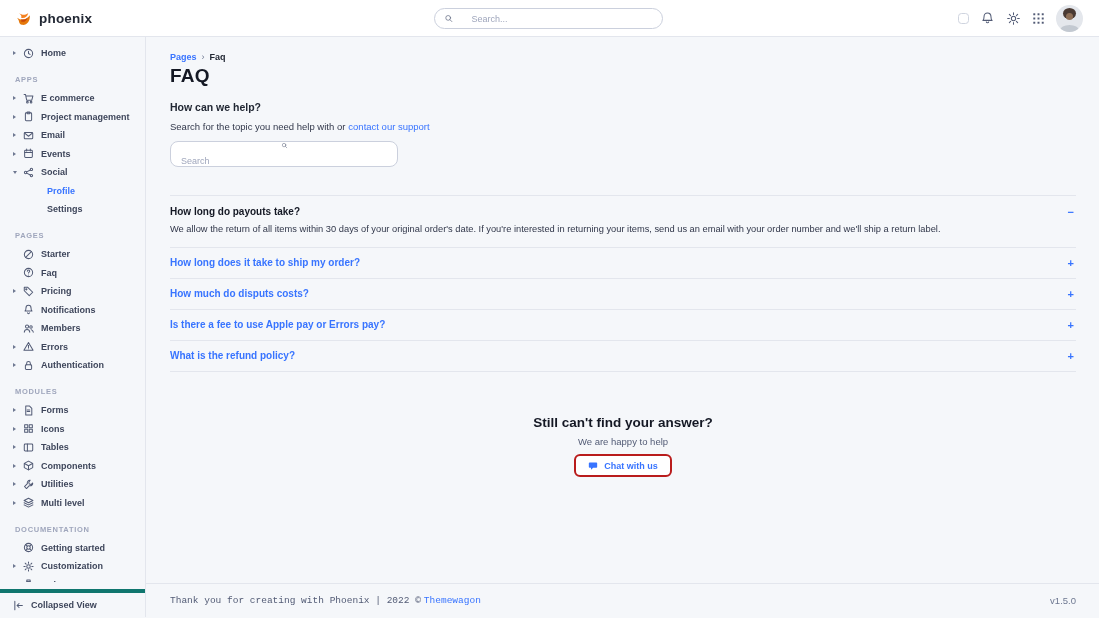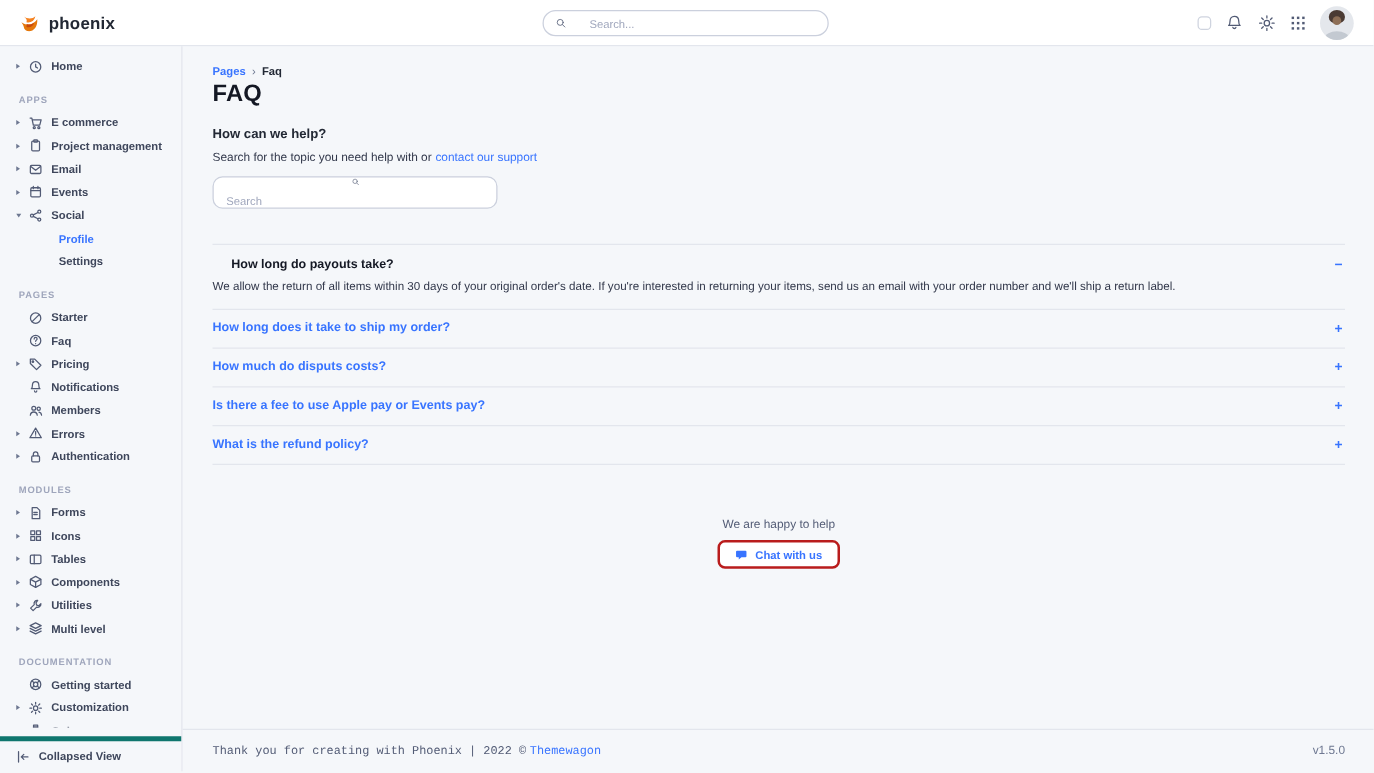--- a/index.html
+++ b/index.html
@@ -55,21 +55,21 @@
   .faq-search input { border:none; outline:none; width:100%; font-size:9px; color:#31374a; background:transparent; font-family:"Liberation Sans", sans-serif; }
   .faq-search input::placeholder { color:#9fa6bc; }
 
   .accordion { margin-top:28px; }
   .acc-item { border-top:1px solid #e3e6ed; cursor:pointer; }
   .acc-item:last-child { border-bottom:1px solid #e3e6ed; }
   .acc-head { display:flex; align-items:center; justify-content:space-between; }
   .acc-item.expanded { padding:9px 0 11px; }
   .acc-item.collapsed { padding:8px 0; }
   .q { font-size:10px; font-weight:700; line-height:14px; }
-  .q.dark { color:#141824;margin-left:15px; }
+  .q.dark { color:#141824; }
   .q.blue { color:#3874ff; }
   .toggle { color:#3874ff; font-weight:700; font-size:11px; line-height:14px; padding-right:2px; cursor:pointer; }
   .answer { margin-top:3px; font-size:9.3px; line-height:14px; color:#31374a; }
 
   .cta { margin-top:42px; text-align:center; }
   .cta h3 { font-size:13.5px; font-weight:800; color:#141824; line-height:17px; }
   .cta p { margin-top:5px; font-size:9.5px; color:#525b75; }
   .chat-btn { margin-top:7px; display:inline-flex; align-items:center; gap:6px; background:#fff; border:2px solid #b91c1c; border-radius:6px; height:23px; padding:0 12px; font-family:"Liberation Sans", sans-serif; font-size:9px; font-weight:700; color:#3874ff; cursor:pointer; }
 
   .main-footer { position:absolute; left:0; right:0; bottom:0; height:34px; border-top:1px solid #e3e6ed; display:flex; align-items:center; justify-content:space-between; padding:0 23px 0 24px; }
@@ -409,33 +409,34 @@
         </div>
       </div>
       <div class="acc-item collapsed">
         <div class="acc-head">
           <span class="q blue">How much do disputs costs?</span>
           <span class="toggle">+</span>
         </div>
       </div>
       <div class="acc-item collapsed">
         <div class="acc-head">
-          <span class="q blue">Is there a fee to use Apple pay or Events pay?</span>
+          <span class="q blue">Is there a fee to use Apple pay or Errors pay?</span>
           <span class="toggle">+</span>
         </div>
       </div>
       <div class="acc-item collapsed">
         <div class="acc-head">
           <span class="q blue">What is the refund policy?</span>
           <span class="toggle">+</span>
         </div>
       </div>
     </section>
 
     <div class="cta">
+      <h3>Still can't find your answer?</h3>
       <p>We are happy to help</p>
       <button class="chat-btn">
         <svg width="10" height="10" viewBox="0 0 12 12">
           <path fill="#3874ff" d="M2 1.8h8a1 1 0 011 1v4.4a1 1 0 01-1 1H6.2L3.6 10.4V8.2H2a1 1 0 01-1-1V2.8a1 1 0 011-1z"></path>
         </svg>
         <span>Chat with us</span>
       </button>
     </div>
 
     <footer class="main-footer">

